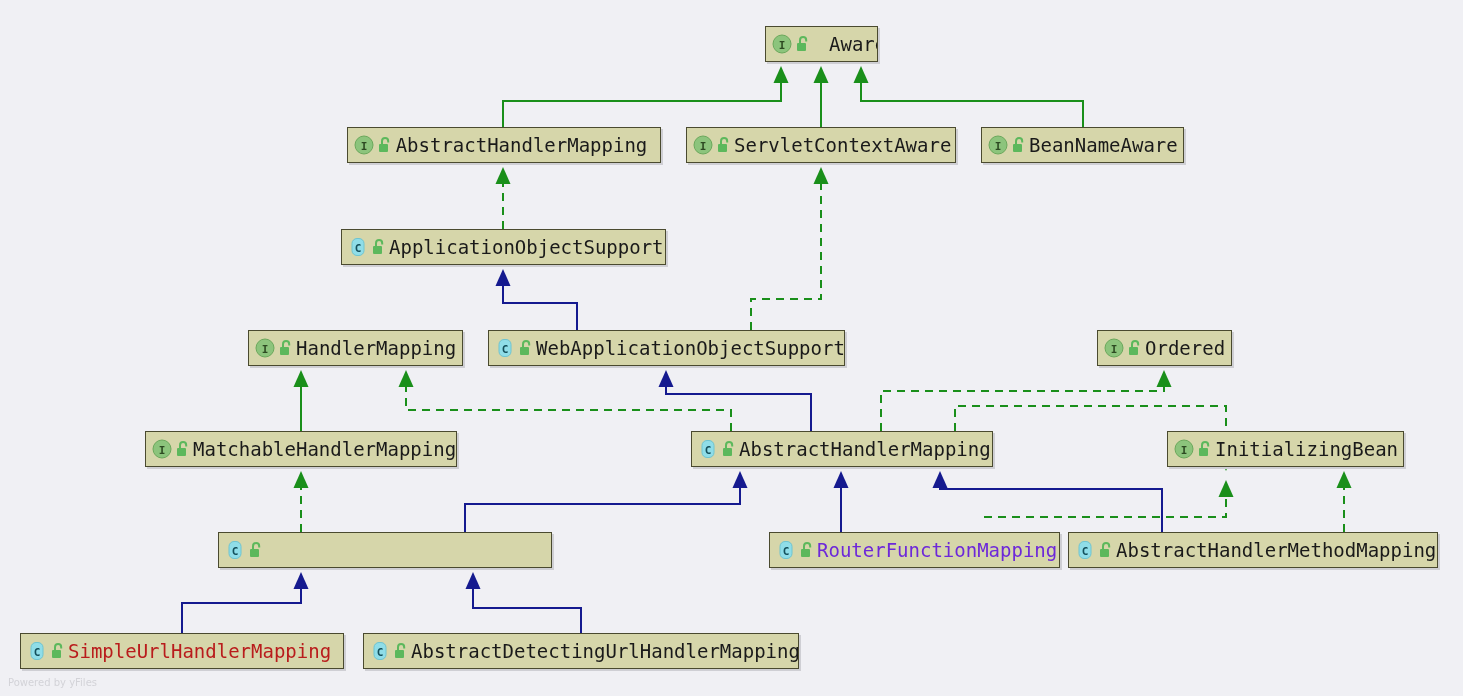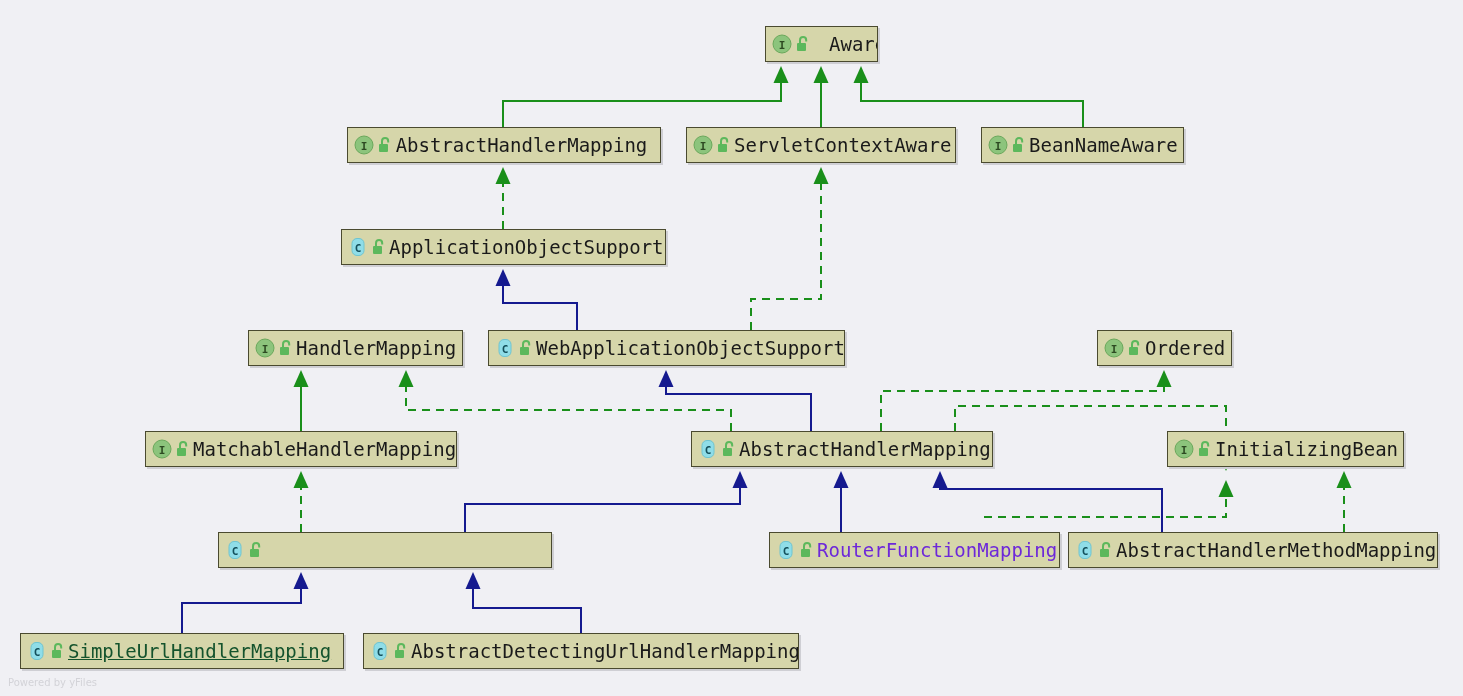--- a/index.html
+++ b/index.html
@@ -371,21 +371,21 @@
       <text x="10" y="14.5" text-anchor="middle" font-family="DejaVu Sans Mono, monospace" font-size="11" font-weight="bold" fill="#14505c">C</text>
     </svg>
           </span>
           <span>
             <svg class="lock-badge" viewBox="0 0 16 18">
       <path d="M5 8 V5.2 A3.1 3.1 0 0 1 11.2 5.2 V6.4" fill="none" stroke="#5cb85c" stroke-width="2"></path>
       <rect x="2" y="8" width="9" height="8" rx="1" fill="#5cb85c"></rect>
     </svg>
           </span>
         </span>
-        <span class="node-label" style="color: #14532d; text-decoration: underline;">SimpleUrlHandlerMapping</span>
+        <span class="node-label" style="color: #b91c1c;">SimpleUrlHandlerMapping</span>
       </div>
       <div class="uml-node" style="left: 363px; top: 633px; width: 436px; height: 36px; background: rgb(214, 214, 170); border-color: rgb(74, 74, 47);">
         <span class="node-icons">
           <span>
             <svg class="type-badge" viewBox="0 0 20 20">
       <rect x="4" y="1.5" width="12" height="17" rx="5" ry="5" fill="#8fdde8" stroke="#6fc4d0" stroke-width="1"></rect>
       <text x="10" y="14.5" text-anchor="middle" font-family="DejaVu Sans Mono, monospace" font-size="11" font-weight="bold" fill="#14505c">C</text>
     </svg>
           </span>
           <span>

